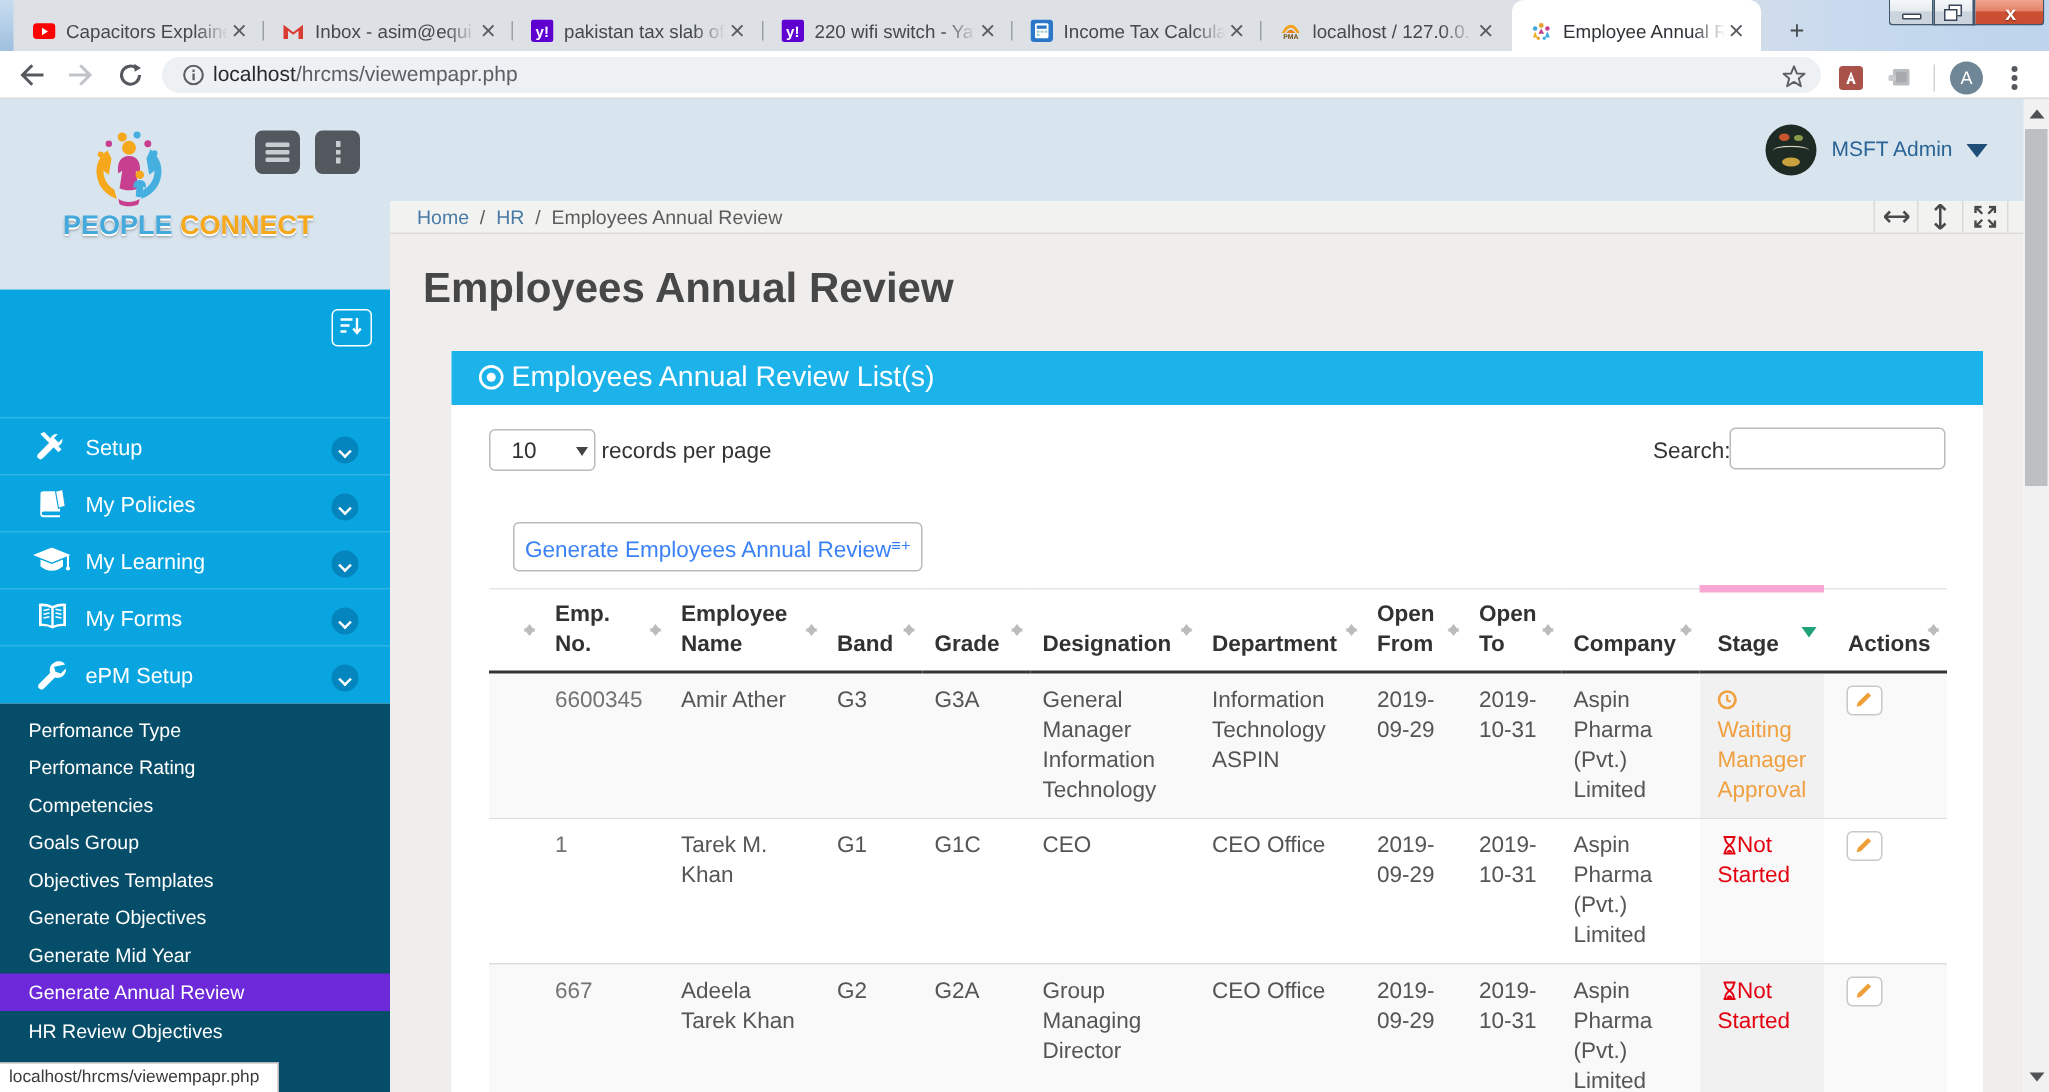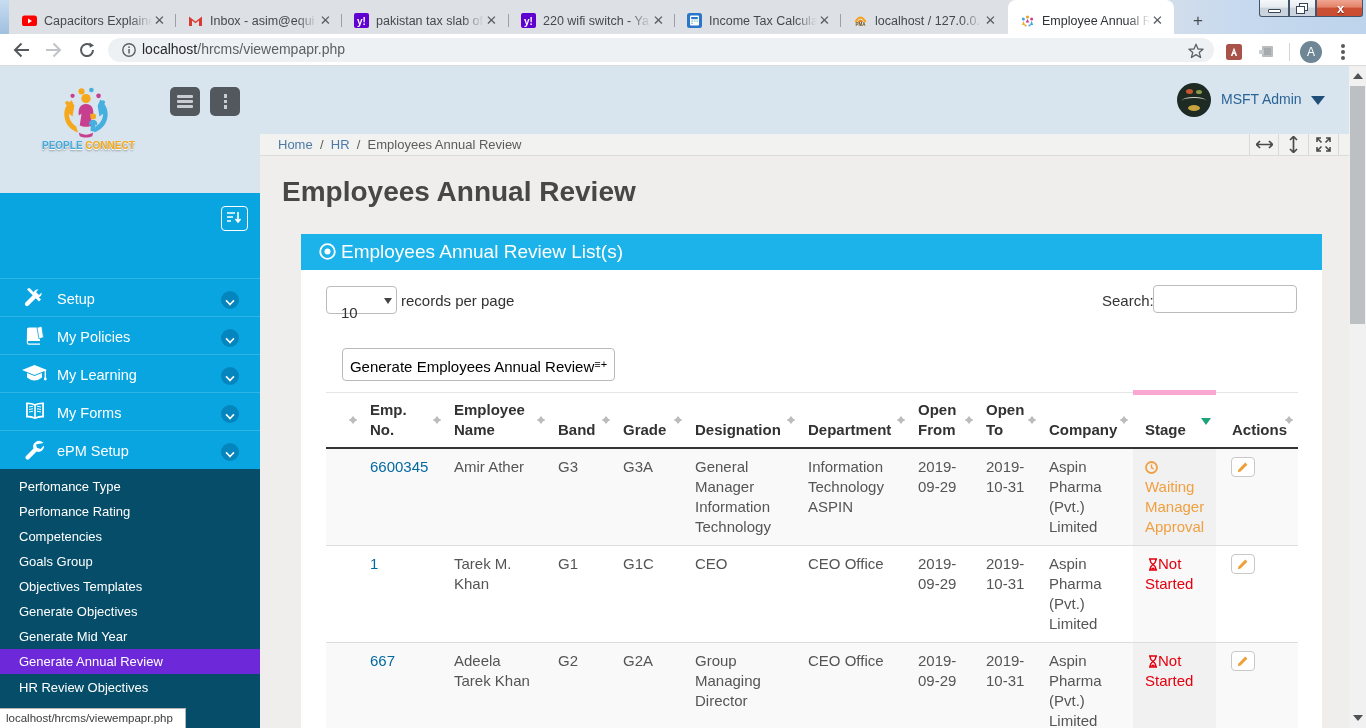--- a/index.html
+++ b/index.html
@@ -58,31 +58,31 @@
 
 #panel { left:301px; top:234px; width:1021px; height:494px; background:#fff; }
 #panelhead { left:301px; top:234px; width:1021px; height:36px; background:#1cb2ea; color:#fff; font-size:19px; }
 #heading { left:282px; top:176px; font-size:28px; font-weight:bold; color:#474747; }
 
 .inputbox { background:#fff; border:1px solid #bbb; border-radius:4px; }
 #lenbox { left:326px; top:286px; width:71px; height:28px; font-size:15px; color:#333; }
 #recstxt { left:401px; top:292px; font-size:15px; color:#333; }
 #searchlbl { left:1102px; top:292px; font-size:15px; color:#333; }
 #searchbox { left:1153px; top:285px; width:144px; height:28px; }
-#genbtn { left:342px; top:348px; width:273px; height:33px; border:1px solid #b9b9b9; border-radius:4px; background:#fff; font-size:15px; color:#000000; text-align:center; line-height:31px; }
+#genbtn { left:342px; top:348px; width:273px; height:33px; border:1px solid #b9b9b9; border-radius:4px; background:#fff; font-size:15px; color:#3b82f6; text-align:center; line-height:31px; }
 
 
 #tbl { left:326px; top:390px; width:972px; }
 table.dt { border-collapse:collapse; table-layout:fixed; width:972px; font-size:15px; color:#555; }
 table.dt th { font-weight:bold; color:#323232; text-align:left; vertical-align:bottom; padding:7px 16px 7px 8px; border-bottom:2px solid #343434; position:relative; line-height:20px; }
 table.dt td { padding:8px; vertical-align:top; line-height:20px; border-bottom:1px solid #dcdcdc; position:relative; }
 tr.odd td { background:#f9f9f9; }
 tr.odd td.st1 { background:#f1f1f1; }
 tr.even td.st1 { background:#f9f9f9; }
-table.dt a { color:#0369a1; text-decoration:none; }
+table.dt a { color:#737373; text-decoration:none; }
 .sorts { position:absolute; right:5px; top:50%; margin-top:-8px; width:8px; height:16px; opacity:.28; }
 .sorts:before { content:""; position:absolute; left:0; top:0; border:4px solid transparent; border-bottom:5px solid #111; }
 .sorts:after { content:""; position:absolute; left:0; bottom:0; border:4px solid transparent; border-top:5px solid #111; }
 table.dt th:last-child { padding-left:16px; }
 table.dt td.st1, table.dt th.sth { padding-left:12px; }
 .sortd { position:absolute; right:5px; top:50%; margin-top:-3px; width:0; height:0; border:5px solid transparent; border-top:7px solid #1fa179; }
 .wait { color:#f0a041; }
 .nots { color:#e3000f; }
 .abtn { display:inline-block; margin-left:7px; width:24px; height:20px; border:1px solid #c8c8c8; border-radius:4px; background:#fff; text-align:center; }
 
@@ -240,21 +240,21 @@
       <circle cx="47" cy="18" r="2.2" fill="#45b0e0"></circle>
       <circle cx="28" cy="14" r="5.2" fill="#f5a81c"></circle>
       <path d="M28 20 C21 20 19 26 20 33 L23 31 L21 44 C25 46 31 46 35 44 L33 31 L36 33 C37 26 35 20 28 20 Z" fill="#c73f8e"></path>
       <path d="M12 16 C6 20 3 27 4 34 C5 43 11 49 19 52 L17 45 C12 42 9 37 9 31 L13 34 L15 22 Z" fill="#f5a81c"></path>
       <path d="M44 15 C50 20 53 27 52 34 C51 43 45 49 37 52 L39 45 C44 42 47 37 47 31 L43 34 L41 22 Z" fill="#45b0e0"></path>
       <circle cx="36" cy="34" r="3.2" fill="#f5a81c"></circle>
       <path d="M36 38 C32 38 31 41 31.5 44 L33.5 43 L33 50 C35 51 37 51 39 50 L38.5 43 L40.5 44 C41 41 40 38 36 38 Z" fill="#45b0e0"></path>
       <path d="M20 52 C25 55 31 55 36 52 L35 56 C31 58 25 58 21 56 Z" fill="#c73f8e"></path>
     </g>
   </svg>
-  <div class="abs" style="left:24px;top:140px;font-size:10px;font-weight:bold;letter-spacing:0;color:#45a9dc;text-shadow:0 1px 0 #fff, 0 2px 2px rgba(0,0,0,.35);padding-left:18px;">PEOPLE <span style="color:#f5a81c;">CONNECT</span></div>
+  <div class="abs" style="left:24px;top:140px;font-size:18px;font-weight:bold;letter-spacing:0;color:#45a9dc;text-shadow:0 1px 0 #fff, 0 2px 2px rgba(0,0,0,.35);padding-left:18px;">PEOPLE <span style="color:#f5a81c;">CONNECT</span></div>
 
   <div class="abs hbtn" style="left:170px;top:87px;">
     <div class="hbar" style="top:8px;"></div>
       <div class="hbar" style="top:13px;"></div>
       <div class="hbar" style="top:18px;"></div>
   </div>
   <div class="abs hbtn" style="left:210px;top:87px;">
     <div class="hdot" style="top:7px;"></div>
       <div class="hdot" style="top:12.5px;"></div>
       <div class="hdot" style="top:18px;"></div>
@@ -353,21 +353,21 @@
   <div class="abs" id="panel"></div>
   <div class="abs" id="panelhead">
     <svg class="abs" style="left:18px;top:9px;" width="17" height="17" viewBox="0 0 17 17">
         <circle cx="8.5" cy="8.5" r="7.3" stroke="#fff" stroke-width="1.8" fill="none"></circle>
         <circle cx="8.5" cy="8.5" r="3" fill="#fff"></circle>
       </svg>
     <div class="abs" style="left:40px;top:7px;">Employees Annual Review List(s)</div>
   </div>
 
   <div class="abs inputbox" id="lenbox">
-    <div class="abs" style="left:14px;top:5px;margin-top:12px;">10</div>
+    <div class="abs" style="left:14px;top:5px;">10</div>
     <div class="abs" style="left:57px;top:11px;width:0;height:0;border:4.5px solid transparent;border-top:6px solid #444;"></div>
   </div>
   <div class="abs" id="recstxt">records per page</div>
   <div class="abs" id="searchlbl">Search:</div>
   <div class="abs inputbox" id="searchbox"></div>
   <div class="abs" id="genbtn">Generate Employees Annual Review<span style="font-size:11px;vertical-align:4px;">≡+</span></div>
 
   <div class="abs" id="tbl">
   <table class="dt">
   <colgroup>

